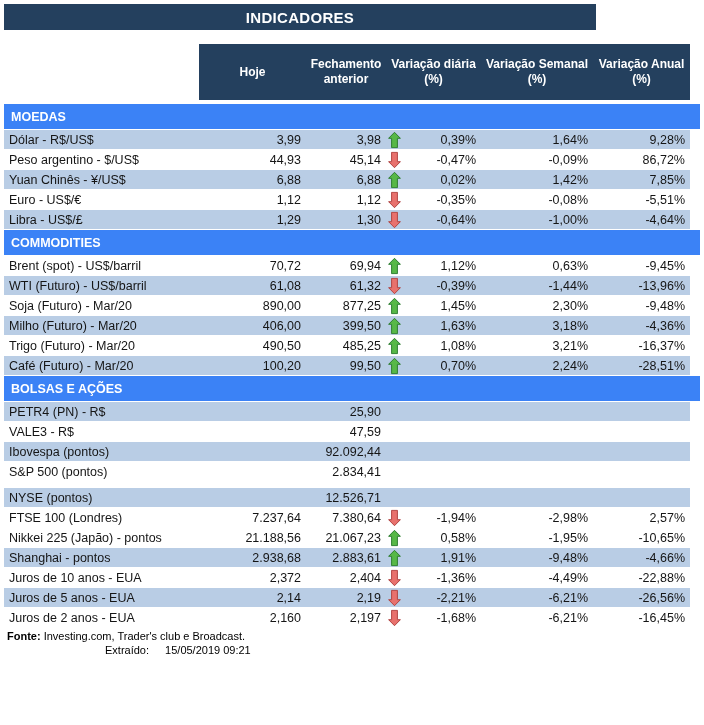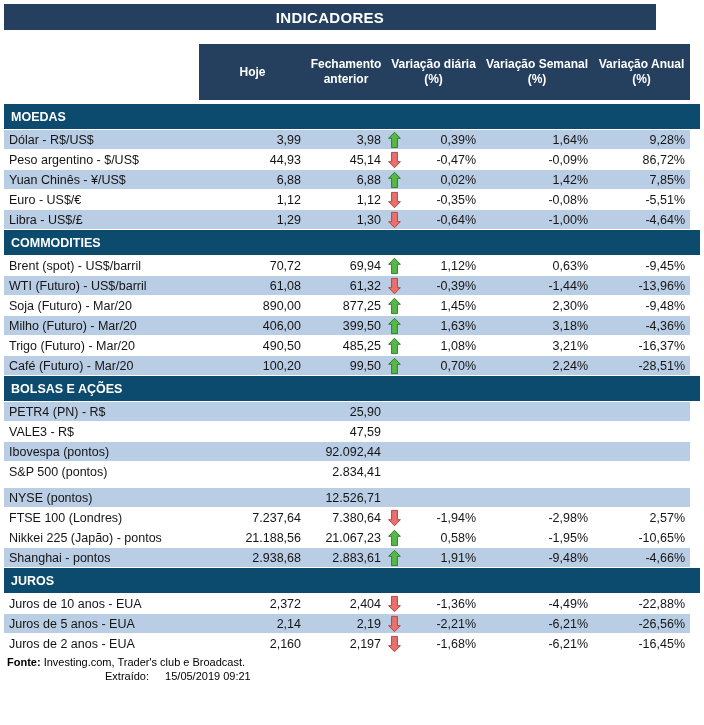--- a/index.html
+++ b/index.html
@@ -4,42 +4,42 @@
 <style>
   html,body { margin:0; padding:0; background:#ffffff; }
   body {
     width:704px; height:725px;
     font-family:"Liberation Sans", sans-serif;
     -webkit-font-smoothing:antialiased;
   }
   .page { position:relative; width:704px; height:725px; box-sizing:border-box; padding:4px 4px 0 4px; background:#ffffff; overflow:hidden; }
 
   .title-bar {
-    width:652px; height:26px; background:#24405E;
+    width:592px; height:26px; background:#24405E;
     color:#ffffff; font-weight:bold; font-size:15px; letter-spacing:.3px;
     display:flex; align-items:center; justify-content:center;
     margin-bottom:14px; box-sizing:border-box;
   }
 
   .grid6 {
     display:grid;
     grid-template-columns:195px 107px 80px 95px 112px 97px;
     column-gap:0;
   }
 
   .header-row { height:56px; margin-bottom:4px; }
   .header-cell {
     background:#24405E; color:#ffffff; font-weight:bold; font-size:12px;
     display:flex; align-items:center; justify-content:center;
     text-align:center; line-height:1.25; padding:0 3px; box-sizing:border-box;
   }
   .header-spacer { background:transparent; }
 
   .section-bar {
-    width:696px; height:25px; background:#0c4a6e;
+    width:696px; height:25px; background:#3b82f6;
     color:#ffffff; font-weight:bold; font-size:12.5px;
     display:flex; align-items:center; padding-left:7px;
     box-sizing:border-box; margin-bottom:1px;
   }
 
   .row { height:19px; margin-bottom:1px;text-align:right; }
   .row.gap-before { margin-top:7px; }
   .cell {
     display:flex; align-items:center; font-size:12.5px; color:#151515;
     box-sizing:border-box; background:transparent; overflow:hidden; white-space:nowrap;
@@ -338,21 +338,20 @@
           <span class="arrow-holder">
             <svg viewBox="0 0 13 17">
               <polygon points="6.5,0.8 12.4,6.8 9.4,6.8 9.4,16.2 3.6,16.2 3.6,6.8 0.6,6.8" fill="#57B847" stroke="#2E7D32" stroke-width="1" stroke-linejoin="round"></polygon>
             </svg>
           </span>
           <span>1,91%</span>
         </div>
         <div class="cell num">-9,48%</div>
         <div class="cell num">-4,66%</div>
       </div>
-      <div class="section-bar">JUROS</div>
       <div class="grid6 row">
         <div class="cell label">Juros de 10 anos - EUA</div>
         <div class="cell num">2,372</div>
         <div class="cell num">2,404</div>
         <div class="cell num vard">
           <span class="arrow-holder">
             <svg viewBox="0 0 13 17">
               <polygon points="6.5,16.2 12.4,10.2 9.4,10.2 9.4,0.8 3.6,0.8 3.6,10.2 0.6,10.2" fill="#E8716D" stroke="#B04543" stroke-width="1" stroke-linejoin="round"></polygon>
             </svg>
           </span>

